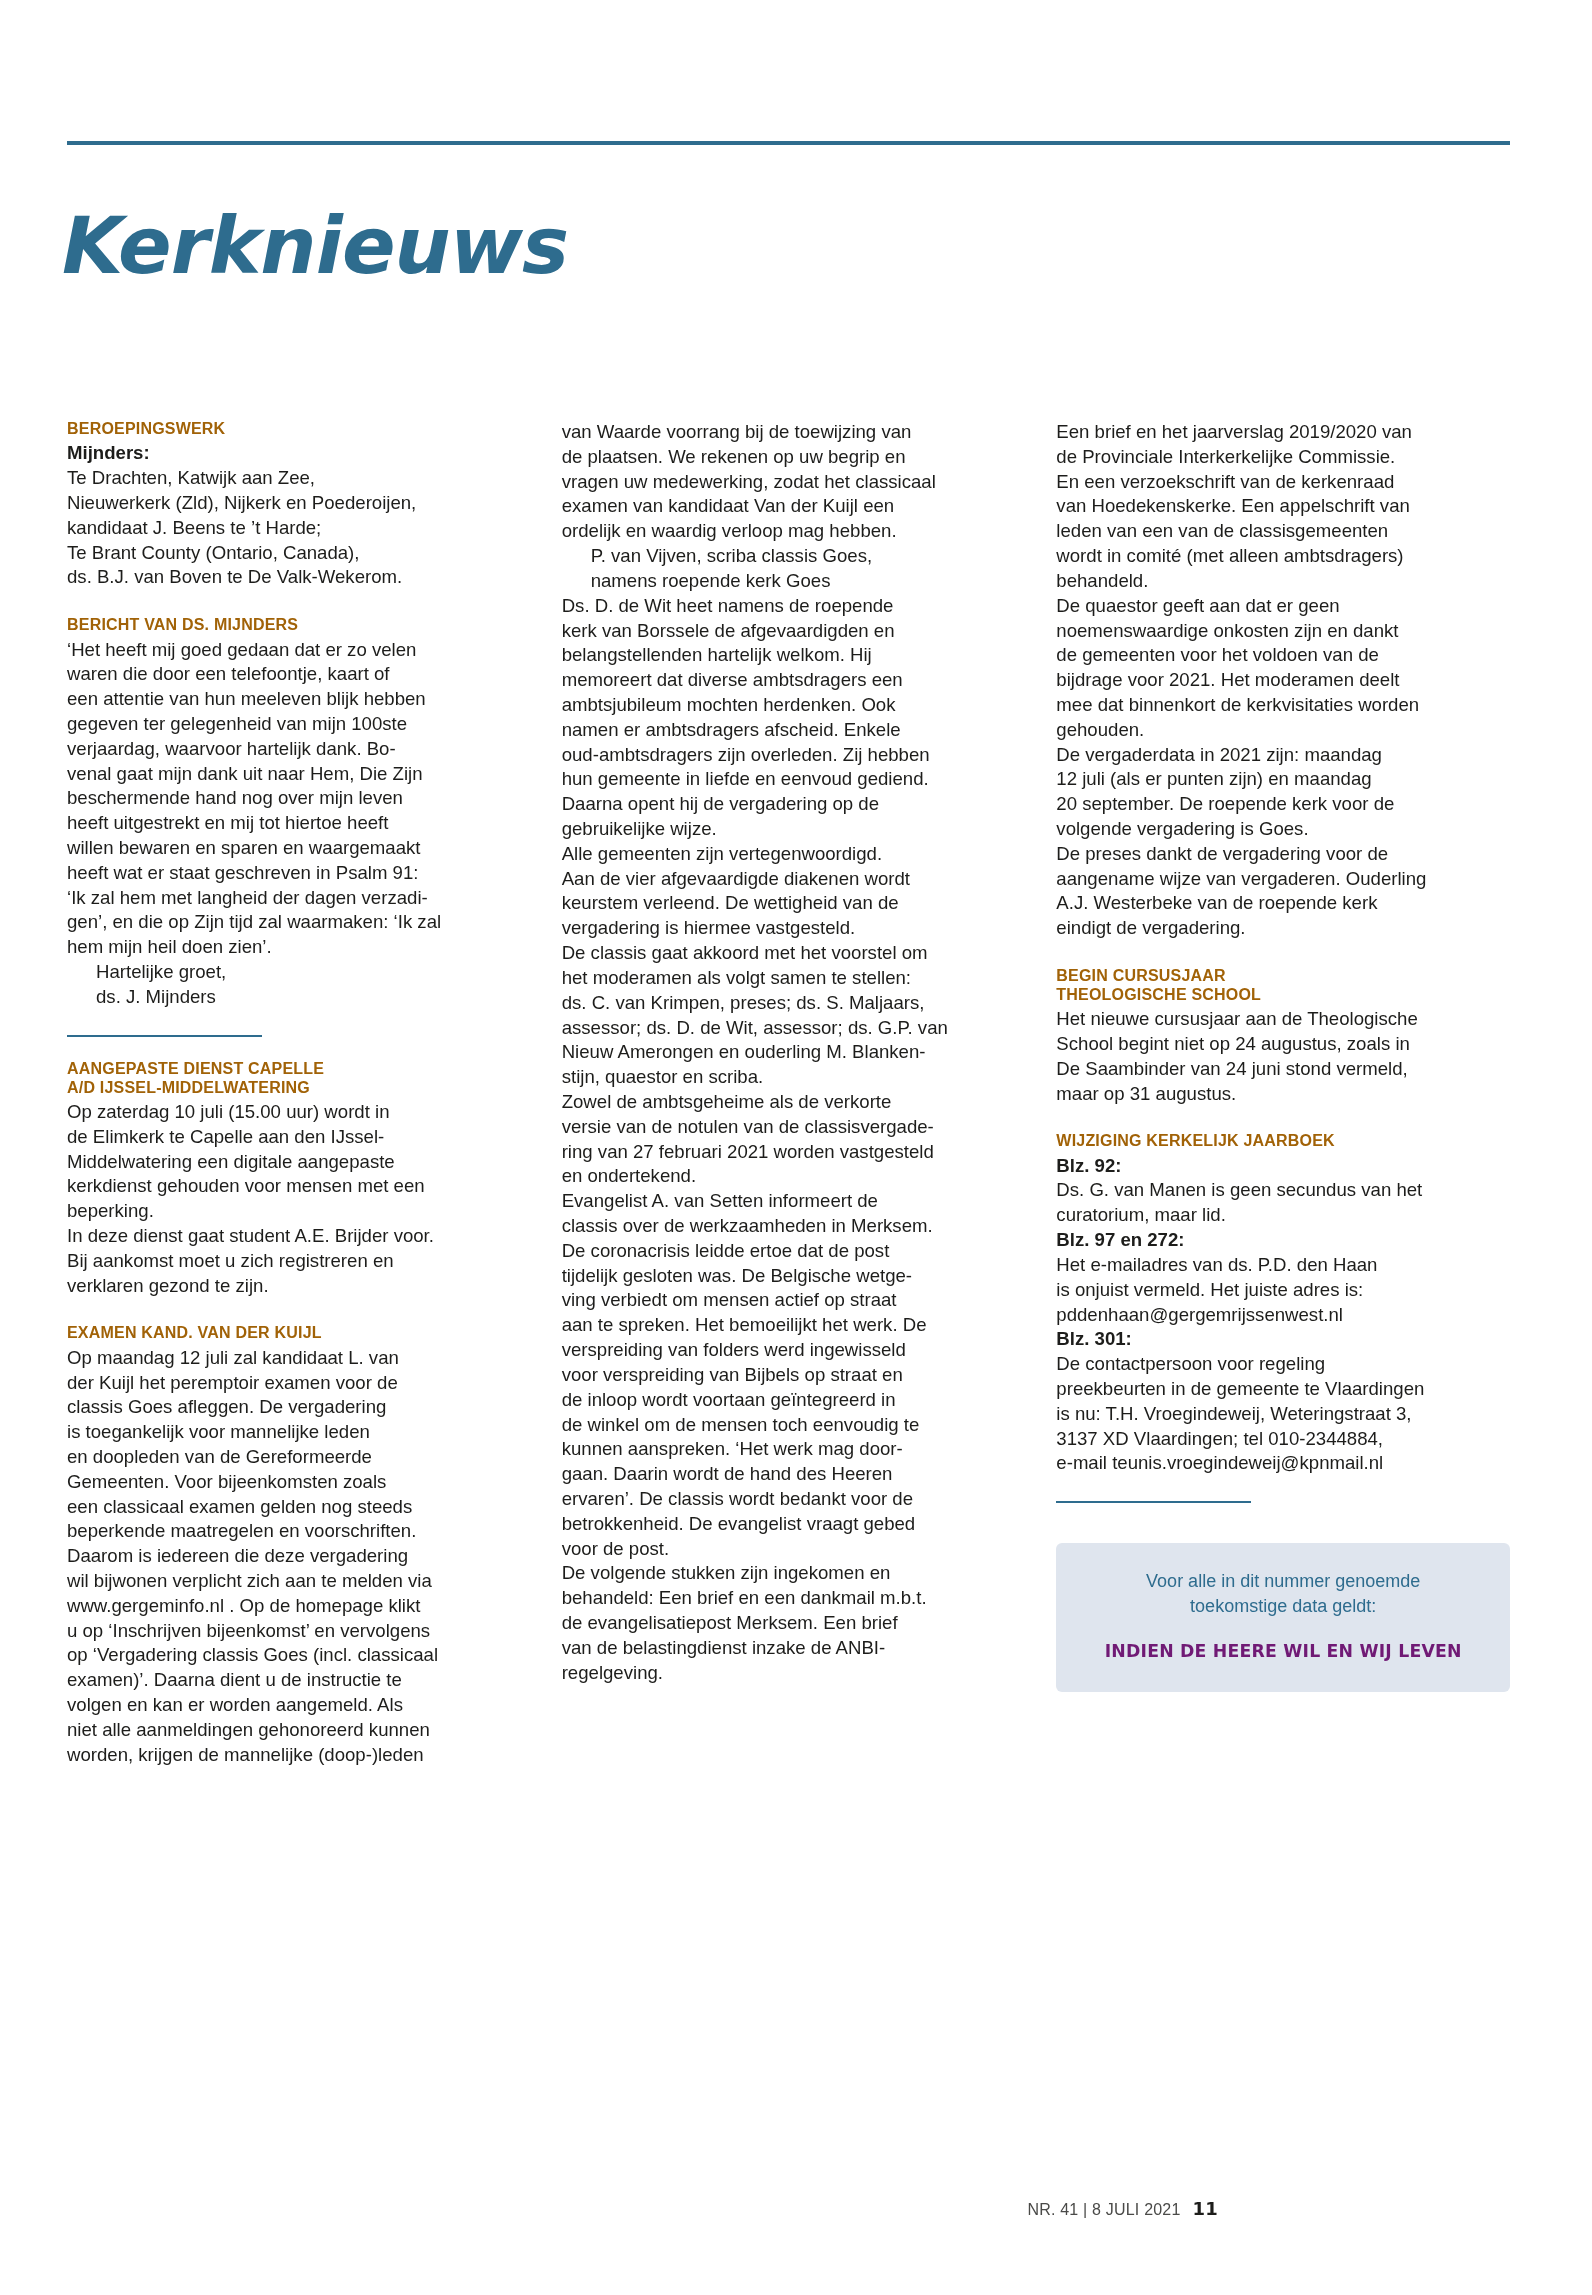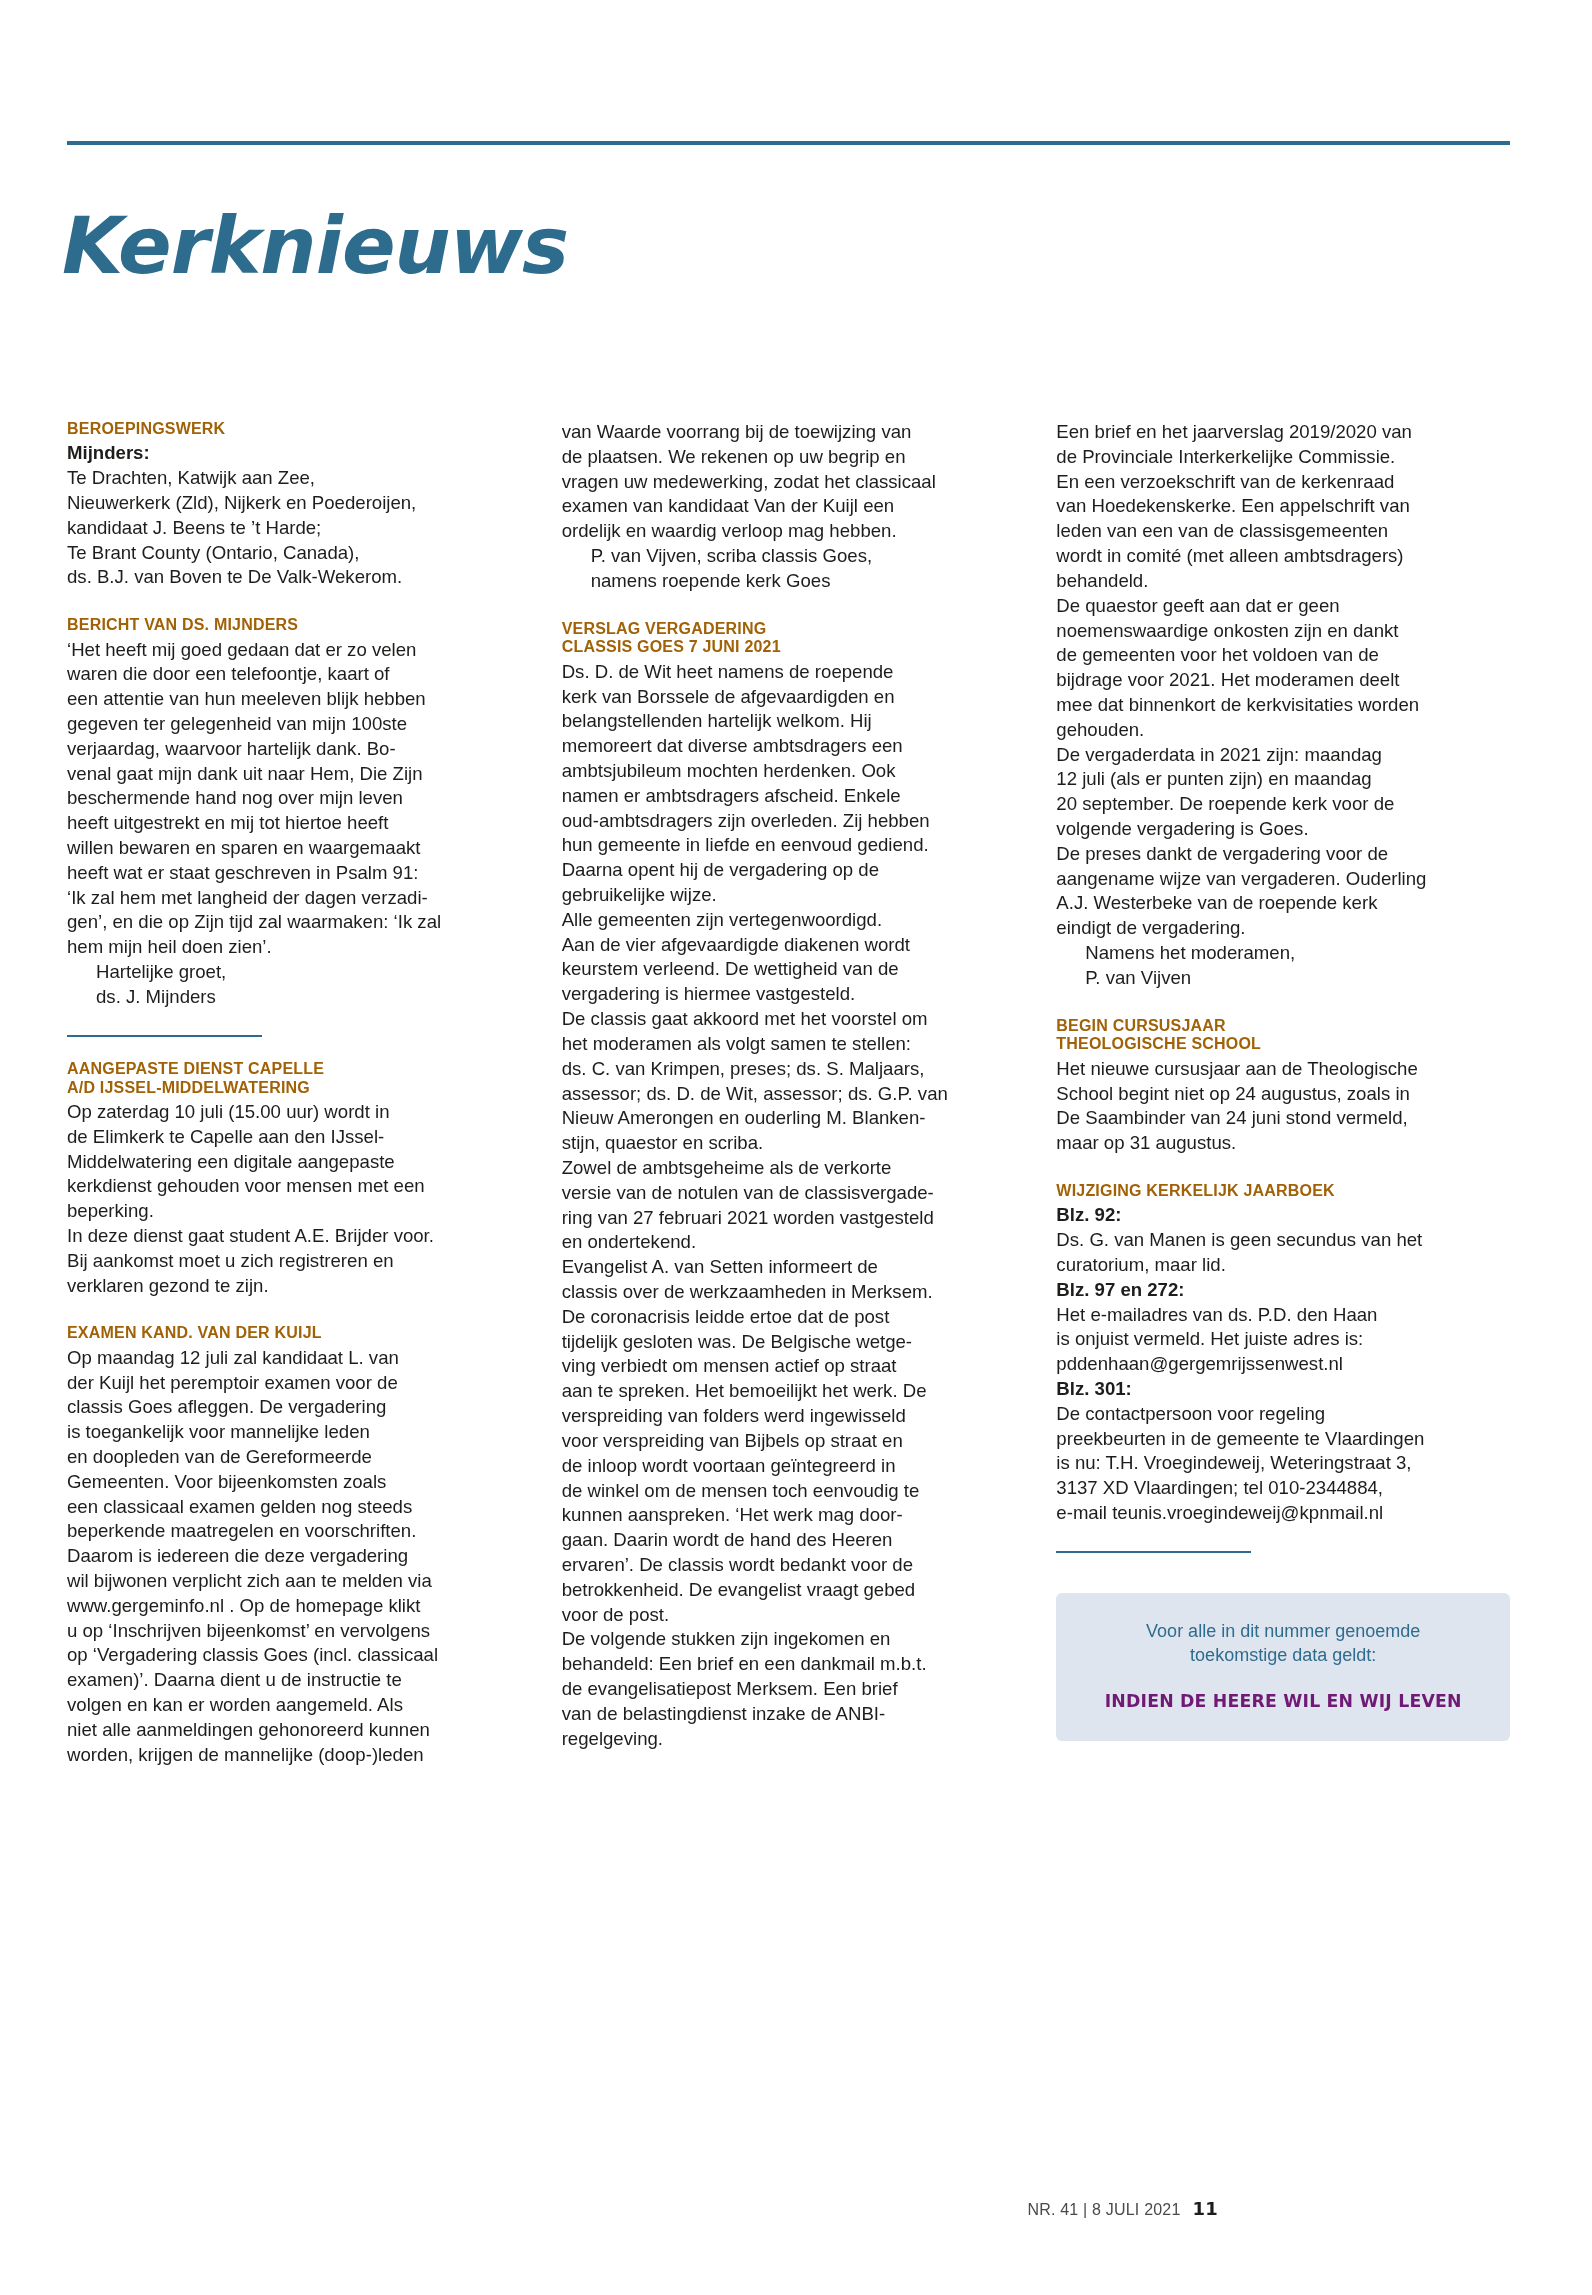--- a/index.html
+++ b/index.html
@@ -146,27 +146,25 @@
       <p>Op zaterdag 10 juli (15.00 uur) wordt in<br>de Elimkerk te Capelle aan den IJssel-<br>Middelwatering een digitale aangepaste<br>kerkdienst gehouden voor mensen met een<br>beperking.<br>In deze dienst gaat student A.E. Brijder voor.<br>Bij aankomst moet u zich registreren en<br>verklaren gezond te zijn.</p>
 
       <div class="sec-head gap-top">EXAMEN KAND. VAN DER KUIJL</div>
       <p>Op maandag 12 juli zal kandidaat L. van<br>der Kuijl het peremptoir examen voor de<br>classis Goes afleggen. De vergadering<br>is toegankelijk voor mannelijke leden<br>en doopleden van de Gereformeerde<br>Gemeenten. Voor bijeenkomsten zoals<br>een classicaal examen gelden nog steeds<br>beperkende maatregelen en voorschriften.<br>Daarom is iedereen die deze vergadering<br>wil bijwonen verplicht zich aan te melden via<br>www.gergeminfo.nl . Op de homepage klikt<br>u op ‘Inschrijven bijeenkomst’ en vervolgens<br>op ‘Vergadering classis Goes (incl. classicaal<br>examen)’. Daarna dient u de instructie te<br>volgen en kan er worden aangemeld. Als<br>niet alle aanmeldingen gehonoreerd kunnen<br>worden, krijgen de mannelijke (doop-)leden</p>
     </div>
 
     <div class="col">
       <p>van Waarde voorrang bij de toewijzing van<br>de plaatsen. We rekenen op uw begrip en<br>vragen uw medewerking, zodat het classicaal<br>examen van kandidaat Van der Kuijl een<br>ordelijk en waardig verloop mag hebben.</p>
       <p class="indent">P. van Vijven, scriba classis Goes,<br>namens roepende kerk Goes</p>
 
-      <div class="sec-head gap-top">VERSLAG VERGADERING<br>CLASSIS GOES 7 JUNI 2021</div>
       <p>Ds. D. de Wit heet namens de roepende<br>kerk van Borssele de afgevaardigden en<br>belangstellenden hartelijk welkom. Hij<br>memoreert dat diverse ambtsdragers een<br>ambtsjubileum mochten herdenken. Ook<br>namen er ambtsdragers afscheid. Enkele<br>oud-ambtsdragers zijn overleden. Zij hebben<br>hun gemeente in liefde en eenvoud gediend.<br>Daarna opent hij de vergadering op de<br>gebruikelijke wijze.<br>Alle gemeenten zijn vertegenwoordigd.<br>Aan de vier afgevaardigde diakenen wordt<br>keurstem verleend. De wettigheid van de<br>vergadering is hiermee vastgesteld.<br>De classis gaat akkoord met het voorstel om<br>het moderamen als volgt samen te stellen:<br>ds. C. van Krimpen, preses; ds. S. Maljaars,<br>assessor; ds. D. de Wit, assessor; ds. G.P. van<br>Nieuw Amerongen en ouderling M. Blanken-<br>stijn, quaestor en scriba.<br>Zowel de ambtsgeheime als de verkorte<br>versie van de notulen van de classisvergade-<br>ring van 27 februari 2021 worden vastgesteld<br>en ondertekend.<br>Evangelist A. van Setten informeert de<br>classis over de werkzaamheden in Merksem.<br>De coronacrisis leidde ertoe dat de post<br>tijdelijk gesloten was. De Belgische wetge-<br>ving verbiedt om mensen actief op straat<br>aan te spreken. Het bemoeilijkt het werk. De<br>verspreiding van folders werd ingewisseld<br>voor verspreiding van Bijbels op straat en<br>de inloop wordt voortaan geïntegreerd in<br>de winkel om de mensen toch eenvoudig te<br>kunnen aanspreken. ‘Het werk mag door-<br>gaan. Daarin wordt de hand des Heeren<br>ervaren’. De classis wordt bedankt voor de<br>betrokkenheid. De evangelist vraagt gebed<br>voor de post.<br>De volgende stukken zijn ingekomen en<br>behandeld: Een brief en een dankmail m.b.t.<br>de evangelisatiepost Merksem. Een brief<br>van de belastingdienst inzake de ANBI-<br>regelgeving.</p>
     </div>
 
     <div class="col">
       <p>Een brief en het jaarverslag 2019/2020 van<br>de Provinciale Interkerkelijke Commissie.<br>En een verzoekschrift van de kerkenraad<br>van Hoedekenskerke. Een appelschrift van<br>leden van een van de classisgemeenten<br>wordt in comité (met alleen ambtsdragers)<br>behandeld.<br>De quaestor geeft aan dat er geen<br>noemenswaardige onkosten zijn en dankt<br>de gemeenten voor het voldoen van de<br>bijdrage voor 2021. Het moderamen deelt<br>mee dat binnenkort de kerkvisitaties worden<br>gehouden.<br>De vergaderdata in 2021 zijn: maandag<br>12 juli (als er punten zijn) en maandag<br>20 september. De roepende kerk voor de<br>volgende vergadering is Goes.<br>De preses dankt de vergadering voor de<br>aangename wijze van vergaderen. Ouderling<br>A.J. Westerbeke van de roepende kerk<br>eindigt de vergadering.</p>
-      <p class="indent">Namens het moderamen,<br>P. van Vijven</p>
 
       <div class="sec-head gap-top">BEGIN CURSUSJAAR<br>THEOLOGISCHE SCHOOL</div>
       <p>Het nieuwe cursusjaar aan de Theologische<br>School begint niet op 24 augustus, zoals in<br>De Saambinder van 24 juni stond vermeld,<br>maar op 31 augustus.</p>
 
       <div class="sec-head gap-top">WIJZIGING KERKELIJK JAARBOEK</div>
       <p class="bold">Blz. 92:</p>
       <p>Ds. G. van Manen is geen secundus van het<br>curatorium, maar lid.</p>
       <p class="bold">Blz. 97 en 272:</p>
       <p>Het e-mailadres van ds. P.D. den Haan<br>is onjuist vermeld. Het juiste adres is:<br>pddenhaan@gergemrijssenwest.nl</p>
       <p class="bold">Blz. 301:</p>

